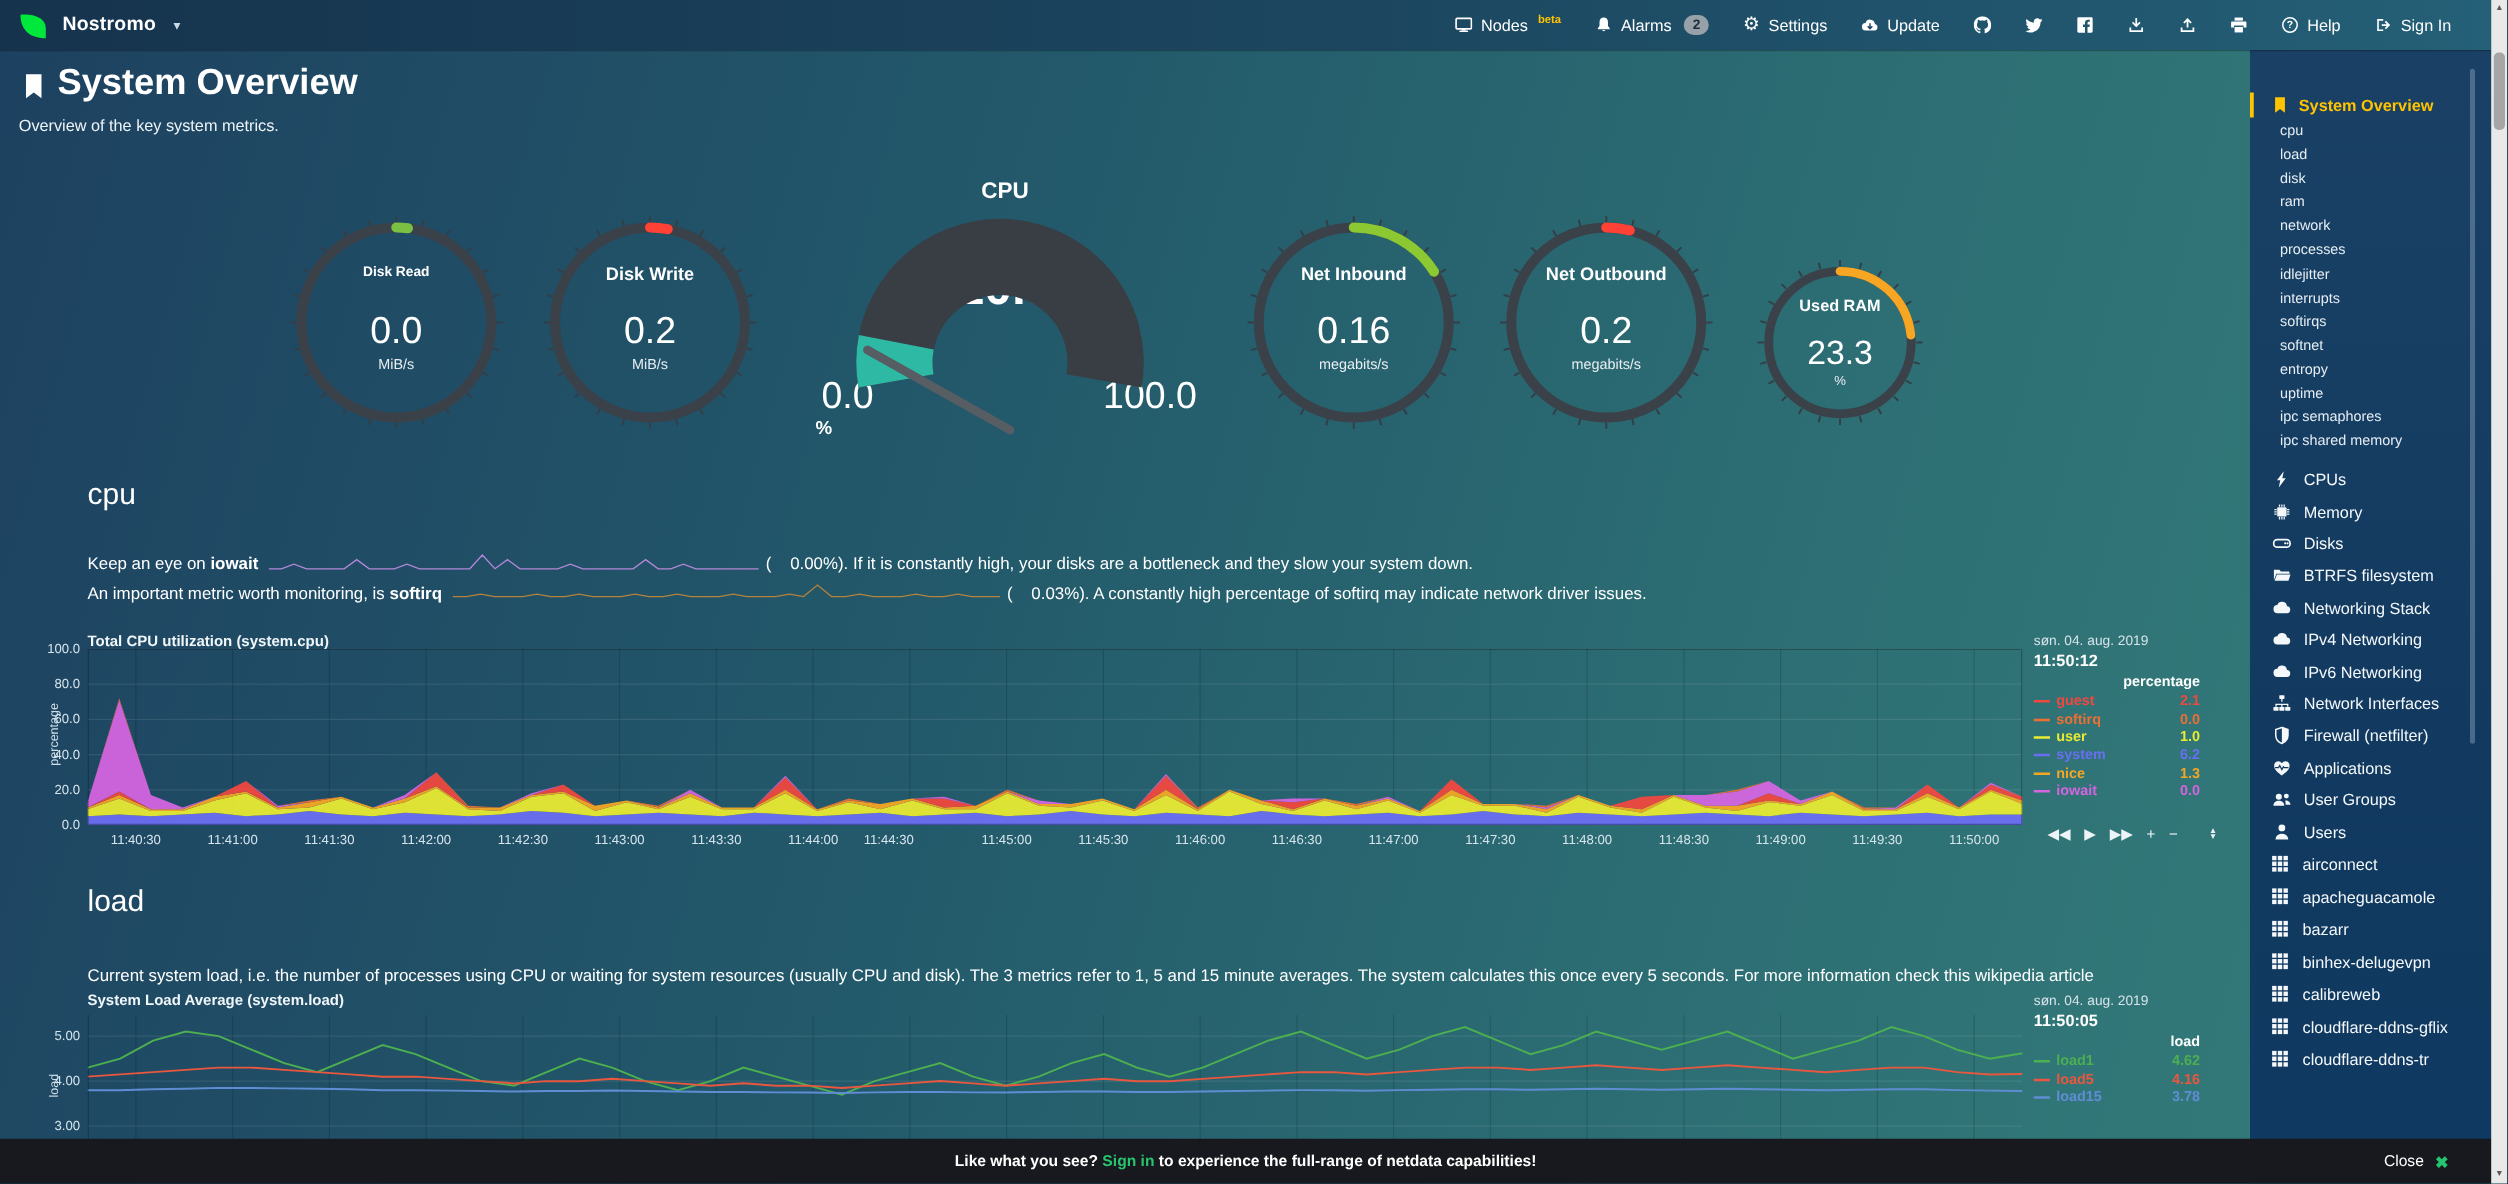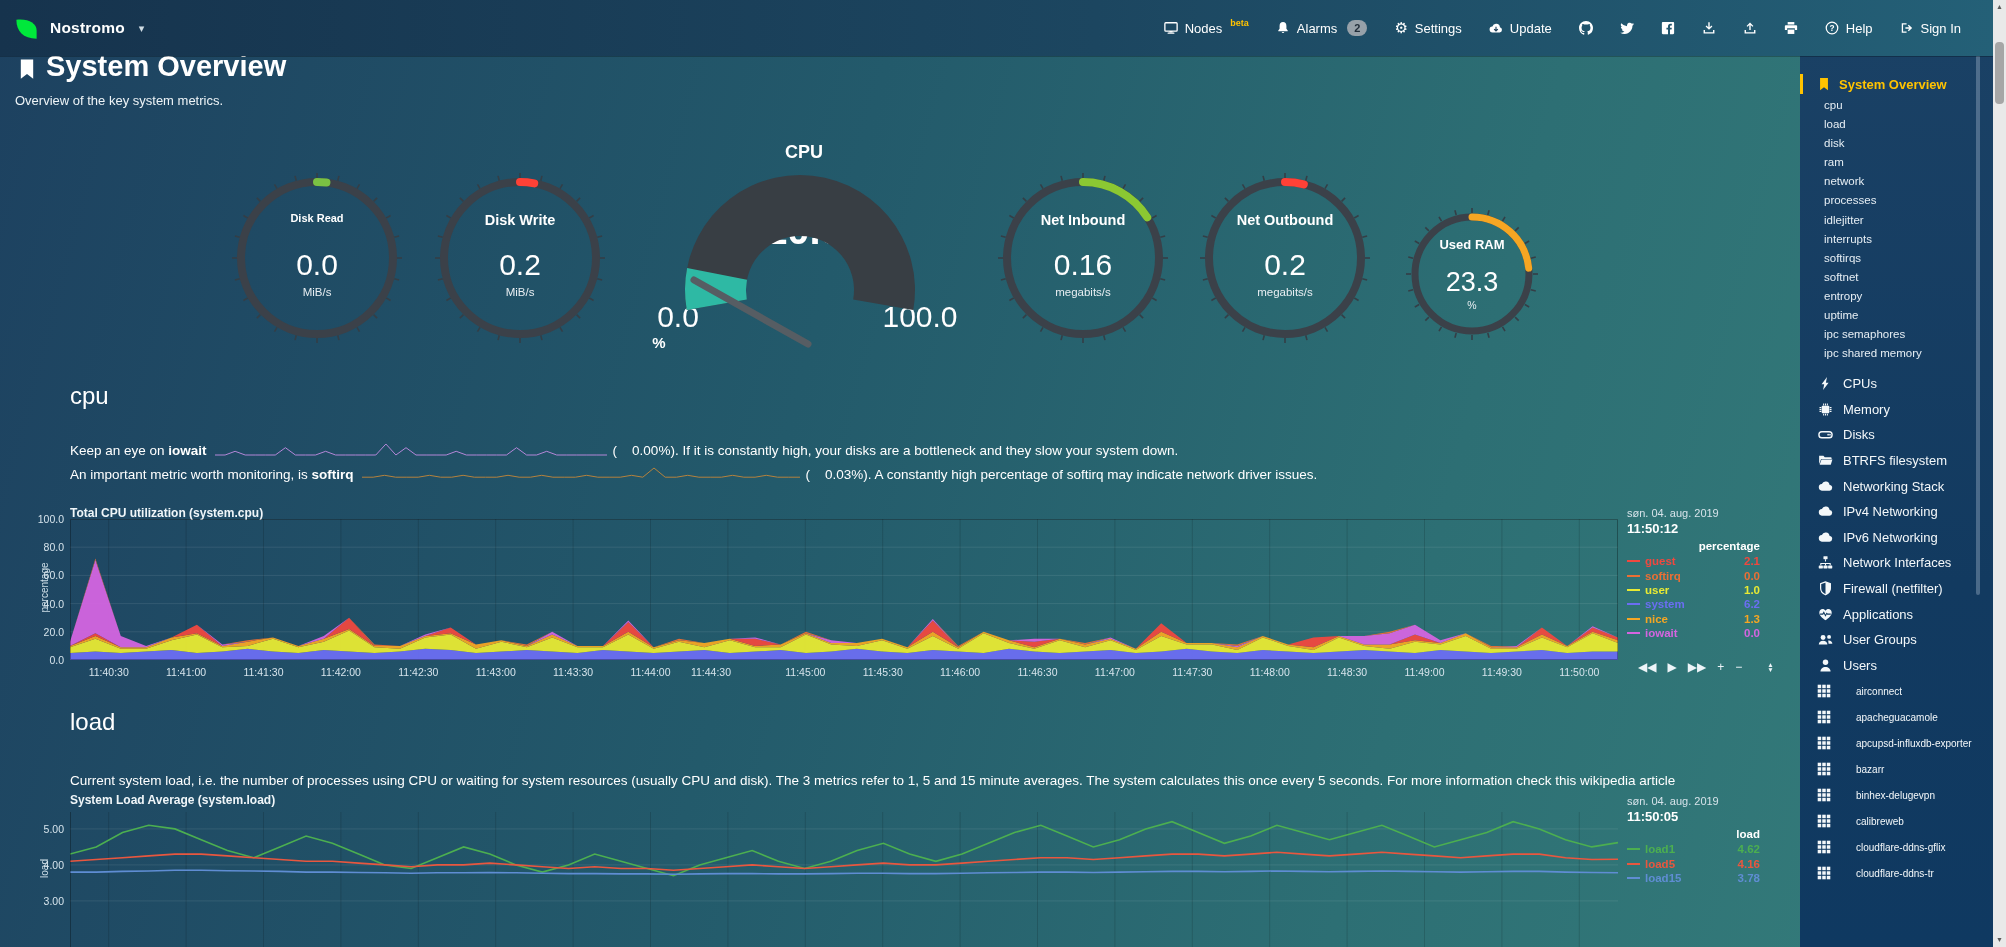--- a/index.html
+++ b/index.html
@@ -1,20 +1,20 @@
 <!DOCTYPE html>
 <html><head>
 <meta charset="utf-8">
 <style>
   html,body{margin:0;padding:0;background:#0c1f30;}
   .page{position:relative;width:2006px;height:947px;overflow:hidden;
         font-family:"Liberation Sans",sans-serif;color:#fff;
         background:linear-gradient(105deg,#1d4160 0%,#235a6b 40%,#2d6f74 70%,#357d7b 100%);}
   
-  .nav{position:absolute;left:0;top:0;width:1993px;height:56px;display:flex;align-items:center;
+  .nav{position:absolute;left:0;top:0;width:1993px;height:40px;display:flex;align-items:center;
        background:linear-gradient(90deg,#16334d 0%,#1c4660 55%,#246077 100%);
        box-shadow:0 1px 0 rgba(0,0,0,.25);z-index:30;}
   .brand{display:flex;align-items:center;gap:10px;padding-left:13px;cursor:pointer;}
   .brand-logo svg{width:27px;height:27px;display:block;}
   .brand-name{font-size:15.5px;font-weight:bold;letter-spacing:.2px;}
   .brand-caret{font-size:11px;color:#cfdbe3;margin-left:4px;}
   .nav-right{margin-left:auto;display:flex;align-items:center;gap:27px;padding-right:32px;font-size:13px;}
   .nav-item{display:flex;align-items:center;gap:7px;cursor:pointer;white-space:nowrap;}
   .svgic{display:inline-flex;}
   .svgic svg{width:14px;height:14px;display:block;}
@@ -69,21 +69,21 @@
   .sb-active svg{width:14px;height:14px;}
   .sb-sub{position:absolute;left:0;top:56px;width:100%;margin:0;padding:0;list-style:none;}
   .sb-sub li{height:19.1px;line-height:19.1px;padding-left:24px;font-size:11.5px;color:#e6eef4;
              cursor:pointer;white-space:nowrap;}
   .sb-sec{position:absolute;left:0;top:331px;width:100%;margin:0;padding:0;list-style:none;}
   .sb-sec li{height:25.6px;display:flex;align-items:center;padding-left:17px;font-size:13px;
              color:#f4f8fa;cursor:pointer;white-space:nowrap;}
   .sb-sec .svgic{width:16px;margin-right:10px;justify-content:center;}
   .sb-sec .svgic svg{width:15px;height:15px;}
   .sb-hosts{position:absolute;left:0;top:638px;width:100%;margin:0;padding:0;list-style:none;}
-  .sb-hosts li{position:relative;padding:5px 4px 4px 14px;font-size:10px;color:#f4f8fa;cursor:pointer;}
+  .sb-hosts li{position:relative;padding:5px 4px 4px 0;font-size:13px;color:#f4f8fa;cursor:pointer;}
   .sb-hosts .svgic{position:absolute;left:17px;top:6px;}
   .sb-hosts .svgic svg{width:14px;height:14px;}
   .host-label{display:block;text-indent:42px;line-height:17px;white-space:nowrap;}
   .host-label.wrap{white-space:normal;word-break:break-word;}
   .sb-scroll{position:absolute;left:176px;top:15px;width:4px;height:540px;
              background:rgba(165,185,205,.38);border-radius:2px;}
   
   #footer{position:absolute;left:0;top:911px;width:1993px;height:36px;background:#17191e;z-index:40;
           font-size:12.5px;}
   .f-msg{position:absolute;left:0;top:0;width:100%;text-align:center;line-height:36px;font-weight:bold;}
@@ -762,105 +762,96 @@
               <rect x="6" y="0.8" width="4" height="4"></rect>
               <rect x="11.2" y="0.8" width="4" height="4"></rect>
               <rect x="0.8" y="6" width="4" height="4"></rect>
               <rect x="6" y="6" width="4" height="4"></rect>
               <rect x="11.2" y="6" width="4" height="4"></rect>
               <rect x="0.8" y="11.2" width="4" height="4"></rect>
               <rect x="6" y="11.2" width="4" height="4"></rect>
               <rect x="11.2" y="11.2" width="4" height="4"></rect>
             </svg>
           </span>
-          <span class="host-label wrap">apcupsd-influxdb-exporter</span>
+          <span class="host-label">bazarr</span>
         </li>
         <li>
           <span class="svgic">
             <svg viewBox="0 0 16 16" fill="currentColor">
               <rect x="0.8" y="0.8" width="4" height="4"></rect>
               <rect x="6" y="0.8" width="4" height="4"></rect>
               <rect x="11.2" y="0.8" width="4" height="4"></rect>
               <rect x="0.8" y="6" width="4" height="4"></rect>
               <rect x="6" y="6" width="4" height="4"></rect>
               <rect x="11.2" y="6" width="4" height="4"></rect>
               <rect x="0.8" y="11.2" width="4" height="4"></rect>
               <rect x="6" y="11.2" width="4" height="4"></rect>
               <rect x="11.2" y="11.2" width="4" height="4"></rect>
             </svg>
           </span>
-          <span class="host-label">bazarr</span>
+          <span class="host-label">binhex-delugevpn</span>
         </li>
         <li>
           <span class="svgic">
             <svg viewBox="0 0 16 16" fill="currentColor">
               <rect x="0.8" y="0.8" width="4" height="4"></rect>
               <rect x="6" y="0.8" width="4" height="4"></rect>
               <rect x="11.2" y="0.8" width="4" height="4"></rect>
               <rect x="0.8" y="6" width="4" height="4"></rect>
               <rect x="6" y="6" width="4" height="4"></rect>
               <rect x="11.2" y="6" width="4" height="4"></rect>
               <rect x="0.8" y="11.2" width="4" height="4"></rect>
               <rect x="6" y="11.2" width="4" height="4"></rect>
               <rect x="11.2" y="11.2" width="4" height="4"></rect>
             </svg>
           </span>
-          <span class="host-label">binhex-delugevpn</span>
+          <span class="host-label">calibreweb</span>
         </li>
         <li>
           <span class="svgic">
             <svg viewBox="0 0 16 16" fill="currentColor">
               <rect x="0.8" y="0.8" width="4" height="4"></rect>
               <rect x="6" y="0.8" width="4" height="4"></rect>
               <rect x="11.2" y="0.8" width="4" height="4"></rect>
               <rect x="0.8" y="6" width="4" height="4"></rect>
               <rect x="6" y="6" width="4" height="4"></rect>
               <rect x="11.2" y="6" width="4" height="4"></rect>
               <rect x="0.8" y="11.2" width="4" height="4"></rect>
               <rect x="6" y="11.2" width="4" height="4"></rect>
               <rect x="11.2" y="11.2" width="4" height="4"></rect>
             </svg>
           </span>
-          <span class="host-label">calibreweb</span>
+          <span class="host-label">cloudflare-ddns-gflix</span>
         </li>
         <li>
           <span class="svgic">
             <svg viewBox="0 0 16 16" fill="currentColor">
               <rect x="0.8" y="0.8" width="4" height="4"></rect>
               <rect x="6" y="0.8" width="4" height="4"></rect>
               <rect x="11.2" y="0.8" width="4" height="4"></rect>
               <rect x="0.8" y="6" width="4" height="4"></rect>
               <rect x="6" y="6" width="4" height="4"></rect>
               <rect x="11.2" y="6" width="4" height="4"></rect>
               <rect x="0.8" y="11.2" width="4" height="4"></rect>
               <rect x="6" y="11.2" width="4" height="4"></rect>
               <rect x="11.2" y="11.2" width="4" height="4"></rect>
             </svg>
           </span>
-          <span class="host-label">cloudflare-ddns-gflix</span>
-        </li>
-        <li>
-          <span class="svgic">
-            <svg viewBox="0 0 16 16" fill="currentColor">
-              <rect x="0.8" y="0.8" width="4" height="4"></rect>
-              <rect x="6" y="0.8" width="4" height="4"></rect>
-              <rect x="11.2" y="0.8" width="4" height="4"></rect>
-              <rect x="0.8" y="6" width="4" height="4"></rect>
-              <rect x="6" y="6" width="4" height="4"></rect>
-              <rect x="11.2" y="6" width="4" height="4"></rect>
-              <rect x="0.8" y="11.2" width="4" height="4"></rect>
-              <rect x="6" y="11.2" width="4" height="4"></rect>
-              <rect x="11.2" y="11.2" width="4" height="4"></rect>
-            </svg>
-          </span>
           <span class="host-label">cloudflare-ddns-tr</span>
         </li>
       </ul>
     <div class="sb-scroll"></div>
   </div>
 
+  <div id="footer">
+    <div class="f-msg"><span>Like what you see? </span><span class="f-signin">Sign in</span><span> to experience the full-range of netdata capabilities!</span></div>
+    <div class="f-close">
+        <span>Close</span>
+        <span class="f-x">✖</span>
+      </div>
+  </div>
 
   <div id="scroll">
     <div class="sc-up">▲</div>
     <div class="sc-thumb"></div>
     <div class="sc-dn">▼</div>
   </div>
 </div>
 
 </body></html>

